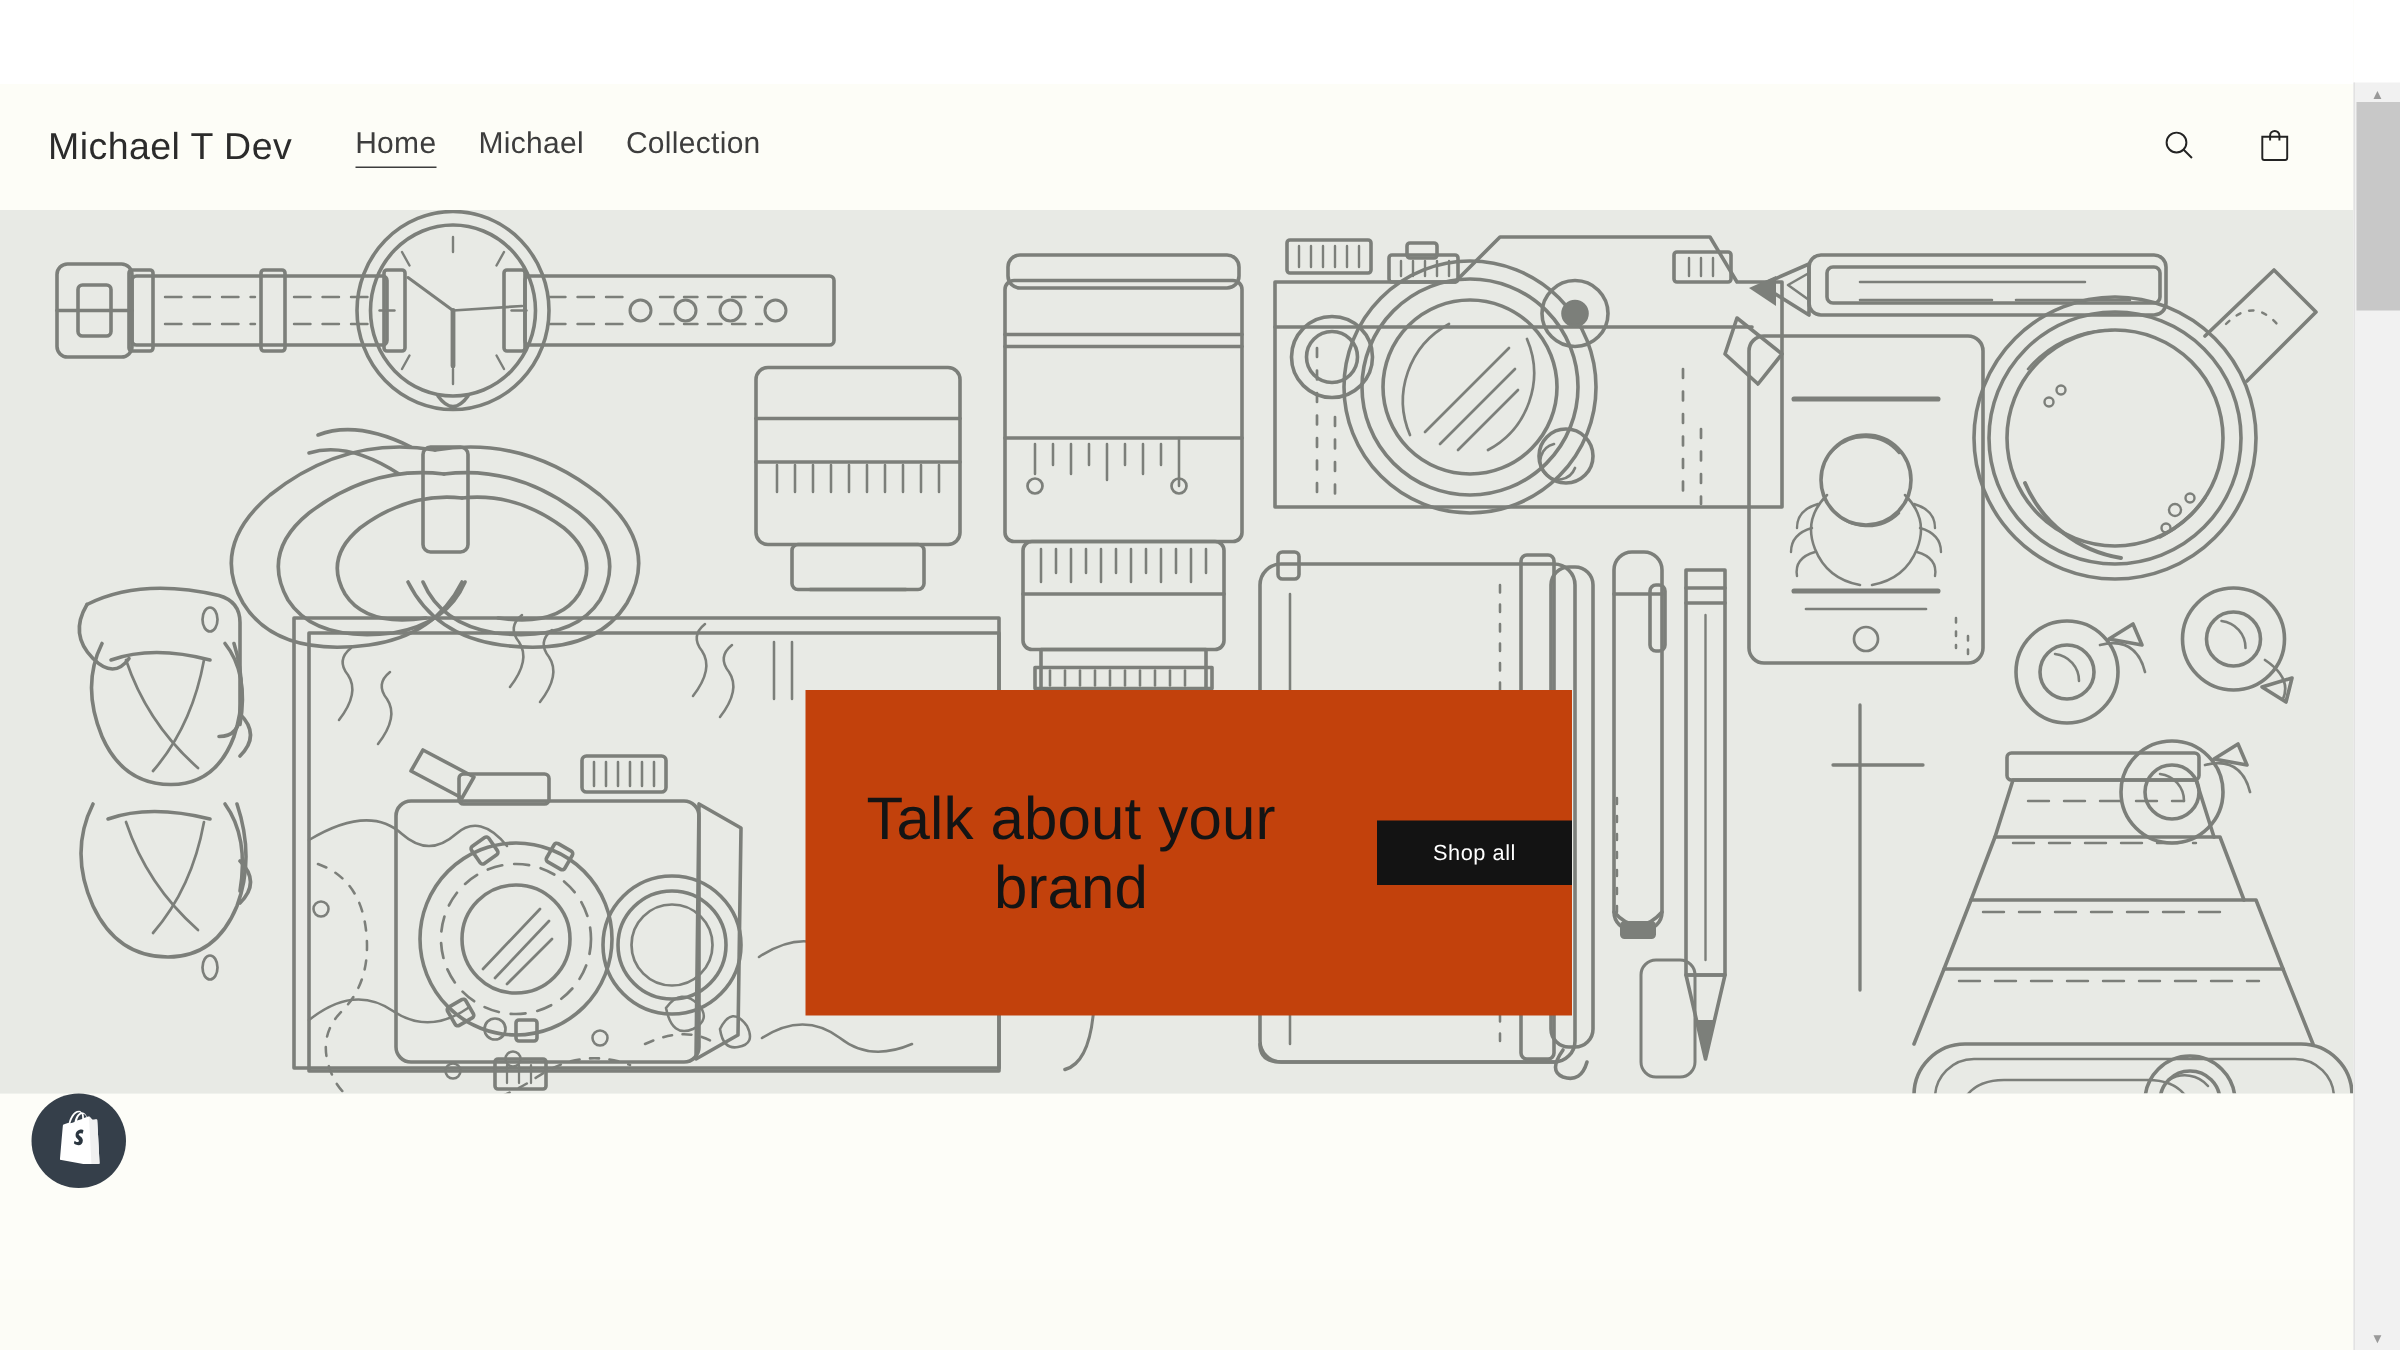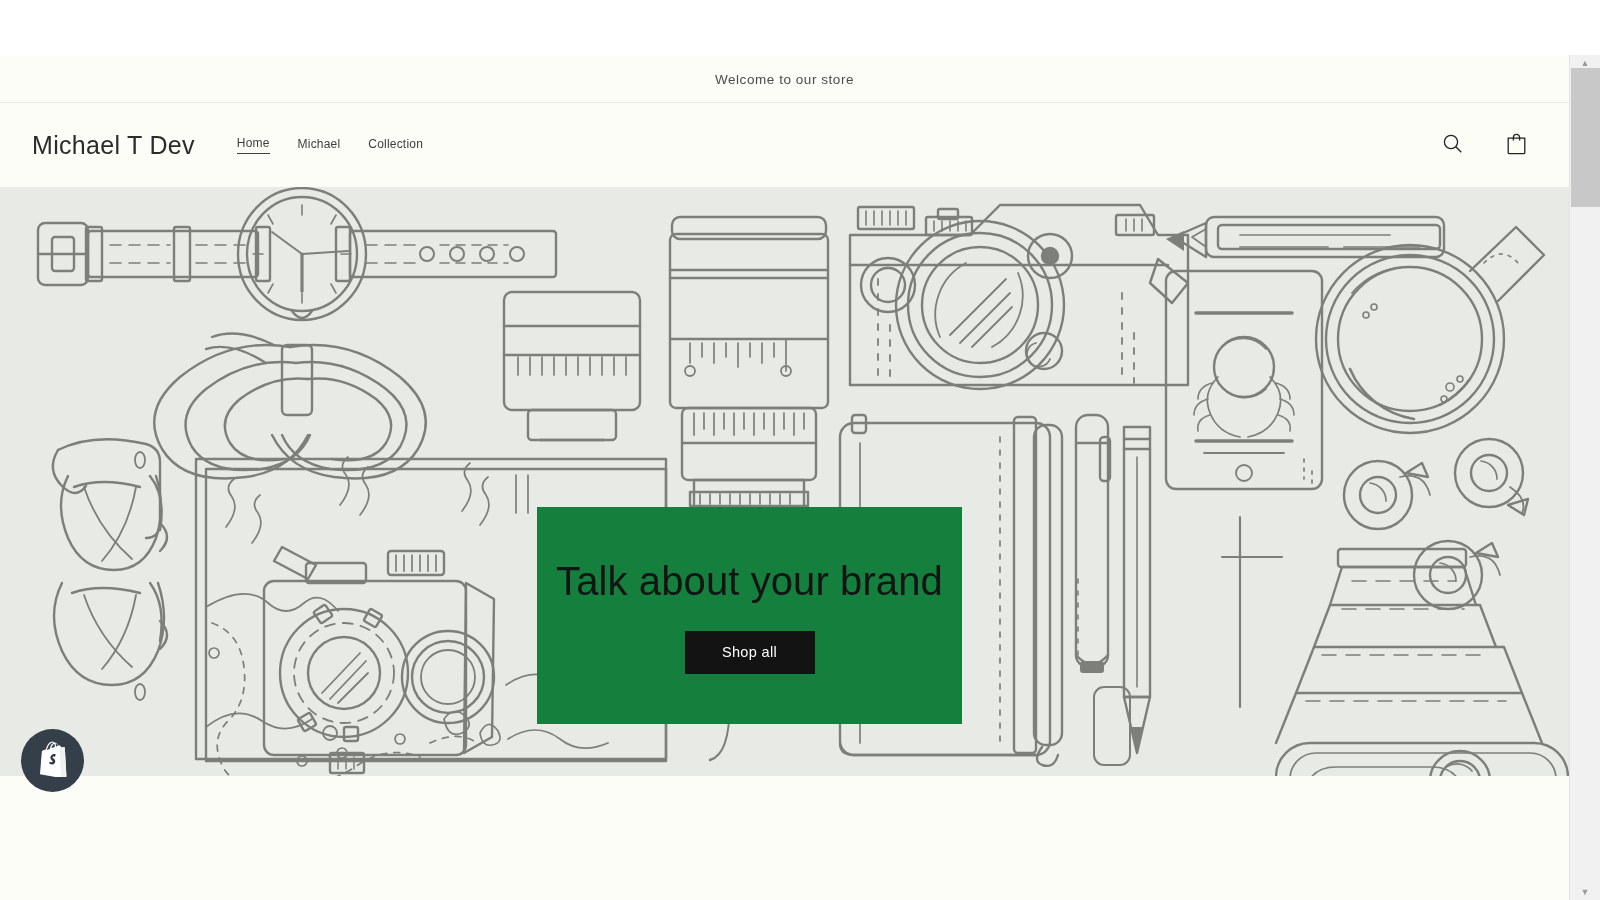--- a/index.html
+++ b/index.html
@@ -70,21 +70,21 @@
     cursor: pointer;
   }
 
   .main-nav {
     display: flex;
     align-items: center;
     gap: 28px;
     margin-left: 42px;
   }
   .nav-link {
-    font-size: 12px;
+    font-size: 20px;
     color: #3d3d3d;
     text-decoration: none;
     letter-spacing: 0.2px;
     padding-bottom: 3px;
     cursor: pointer;
     white-space: nowrap;
   }
   .nav-link.is-active {
     border-bottom: 1.3px solid #3d3d3d;
   }
@@ -114,25 +114,25 @@
     inset: 0;
     width: 100%;
     height: 100%;
     display: block;
   }
 
   .hero-card {
     position: absolute;
     left: 537px;
     top: 320px;
-    width: 425px;
+    width: 511px;
     height: 217px;
-    background: #15803d;
+    background: #c2410c;
     display: flex;
-    flex-direction: column;
+    flex-direction: row;
     align-items: center;
     justify-content: center;
     gap: 27px;
     z-index: 5;
   }
   .hero-heading {
     font-size: 40px;
     font-weight: 400;
     color: #141414;
     letter-spacing: 0.1px;
@@ -197,23 +197,20 @@
     cursor: pointer;
   }
 </style>
 </head>
 <body>
 
 <div class="page-viewport">
 
   <div class="top-pad"></div>
 
-  <div class="announcement-bar">
-    <span class="announcement-text">Welcome to our store</span>
-  </div>
 
   <header class="site-header">
     <a class="brand-logo" href="#">Michael T Dev</a>
 
     <nav class="main-nav">
       <a class="nav-link is-active" href="#">Home</a>
       <a class="nav-link" href="#">Michael</a>
       <a class="nav-link" href="#">Collection</a>
     </nav>
 

